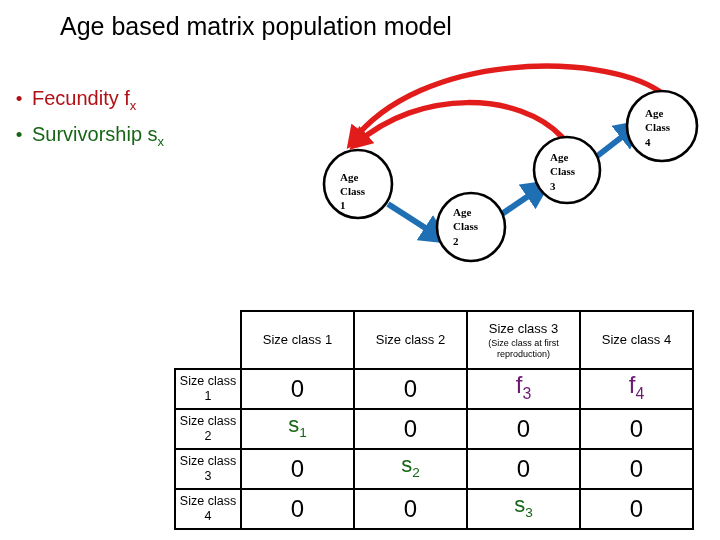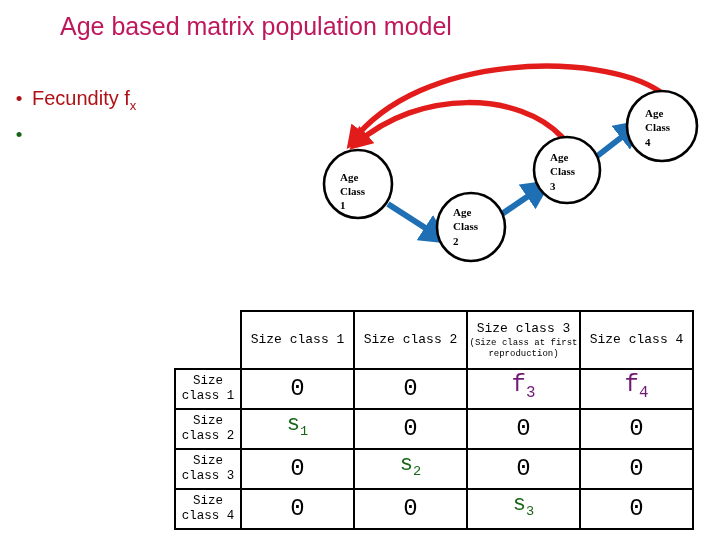--- a/index.html
+++ b/index.html
@@ -17,21 +17,21 @@
   }
 
   
   #slide-title {
     position: absolute;
     left: 60px;
     top: 12px;
     font-size: 25px;
     font-weight: normal;
     letter-spacing: 0px;
-    color: #be185d;
+    color: #000000;
     white-space: nowrap;
   }
 
   
   #bullet-list {
     position: absolute;
     left: 12px;
     top: 84px;
     width: 300px;
   }
@@ -79,21 +79,20 @@
     fill: #000000;
   }
 
   
   #matrix-table {
     position: absolute;
     left: 174px;
     top: 310px;
     border-collapse: collapse;
     table-layout: fixed;
-    font-family: Liberation Mono, monospace;
   }
   #matrix-table td,
   #matrix-table th {
     border: 2px solid #000000;
     padding: 0;
     text-align: center;
     vertical-align: middle;
     font-weight: normal;
   }
   #matrix-table col.rowhead { width: 66px; }
@@ -149,20 +148,21 @@
 
 <div id="bullet-list">
 
   <div class="bullet-row">
     <span class="bullet-dot txt-red">•</span>
     <span class="bullet-text txt-red"><span>Fecundity f</span><span class="sub">x</span></span>
   </div>
 
   <div class="bullet-row">
     <span class="bullet-dot txt-green">•</span>
+    <span class="bullet-text txt-green"><span>Survivorship s</span><span class="sub">x</span></span>
   </div>
 
 </div>
 
 <div id="lifecycle-diagram">
   <svg width="720" height="300" viewBox="0 0 720 300" xmlns="http://www.w3.org/2000/svg">
     <defs>
       <marker id="blue-head" markerWidth="5" markerHeight="5" refX="3.2" refY="2.5" orient="auto" markerUnits="strokeWidth">
         <path d="M0,0 L5,2.5 L0,5 Z" fill="#1f6fb5"></path>
       </marker>

